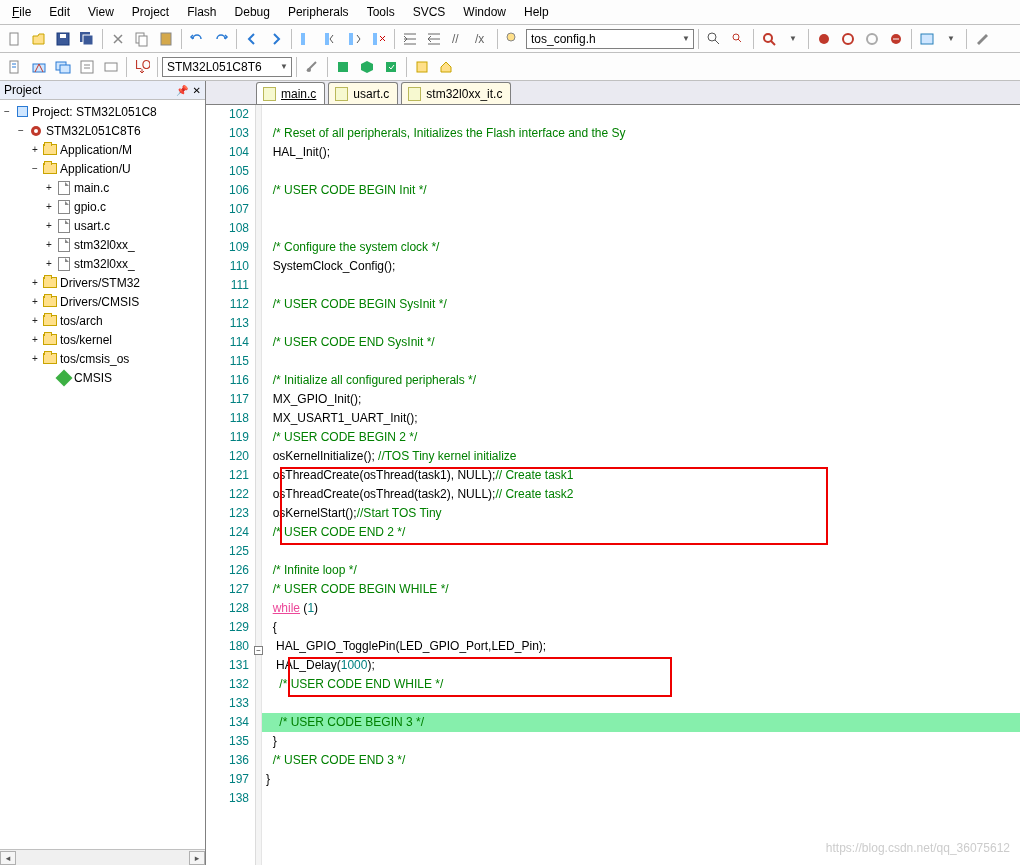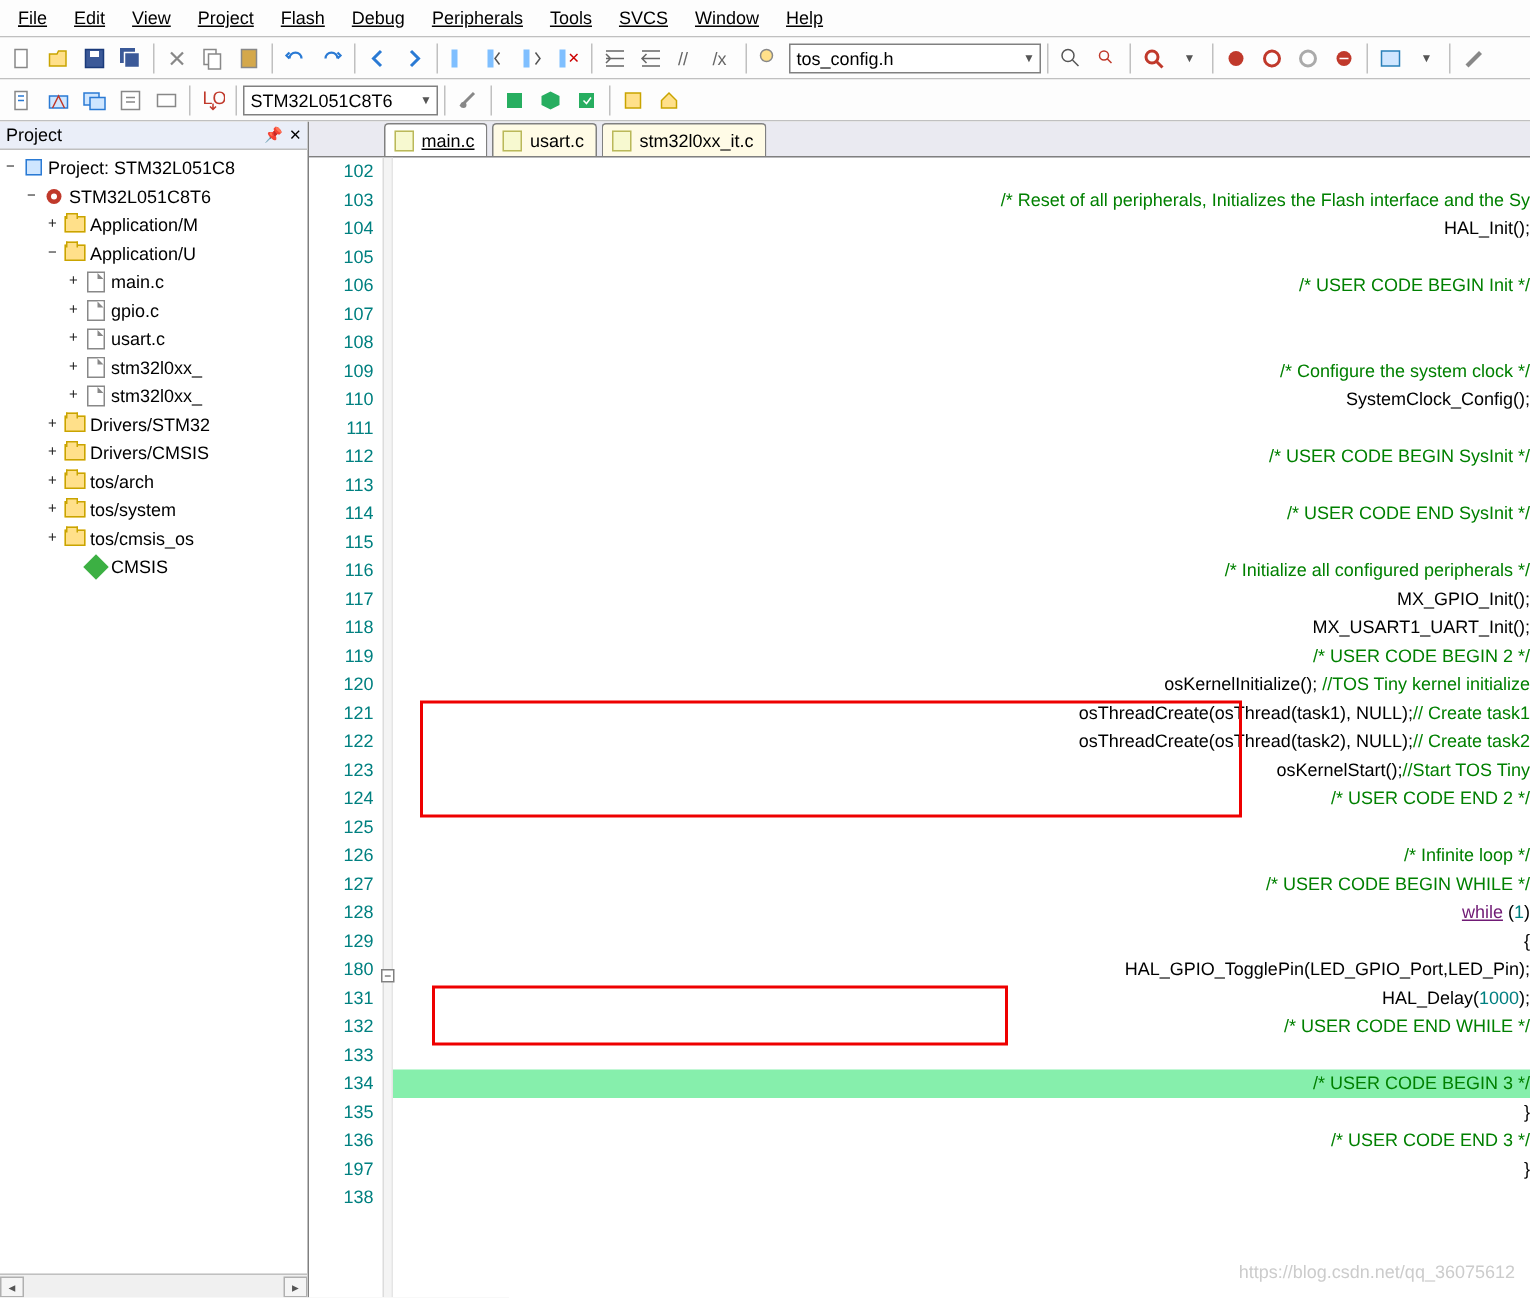--- a/index.html
+++ b/index.html
@@ -1,18 +1,18 @@
 <!DOCTYPE html>
 <html><head>
 <meta charset="utf-8">
 <style>
 * { margin: 0; padding: 0; box-sizing: border-box; font-family: "Segoe UI", Tahoma, sans-serif; font-size: 12px; }
 body { background: #f0f0f0; width: 1020px; height: 865px; overflow: hidden; display: flex; flex-direction: column; }
 .menubar { background: #fdfdfd; border-bottom: 1px solid #c0c0c0; padding: 3px 4px; display: flex; gap: 2px; }
-.menubar .item { padding: 2px 8px; cursor: default; text-decoration: underline; }
+.menubar .item { padding: 2px 8px; cursor: default; }
 .menubar .u { text-decoration: underline; }
 .toolbar { background: #fdfdfd; border-bottom: 1px solid #c0c0c0; padding: 2px 4px; display: flex; align-items: center; gap: 2px; height: 28px; }
 .tbtn { width: 22px; height: 22px; display: inline-flex; align-items: center; justify-content: center; border: 1px solid transparent; border-radius: 2px; }
 .sep { width: 1px; height: 20px; background: #c0c0c0; margin: 0 2px; }
 .combo { border: 1px solid #808080; background: #fff; height: 20px; padding: 0 18px 0 4px; font-size: 11px; position: relative; display: inline-flex; align-items: center; }
 .combo::after { content: "▼"; position: absolute; right: 3px; font-size: 8px; color: #555; }
 .main-split { flex: 1; display: flex; overflow: hidden; }
 .project-panel { width: 206px; background: #fff; border-right: 1px solid #808080; display: flex; flex-direction: column; overflow: hidden; }
 .panel-hdr { background: #eaeef8; border-bottom: 1px solid #c0c0c0; padding: 2px 4px; font-size: 11px; display: flex; align-items: center; gap: 4px; }
 .panel-hdr .spacer { flex: 1; }
@@ -33,24 +33,24 @@
 .filetab { height: 22px; padding: 0 8px 0 6px; display: flex; align-items: center; gap: 5px; border: 1px solid #808080; border-bottom: none; border-radius: 3px 3px 0 0; background: #fffbe6; margin-right: 3px; font-size: 11px; cursor: default; }
 .filetab.active { background: #fff; font-weight: 520; }
 .filetab .fic { width: 13px; height: 14px; background: #f7f9d0; border: 1px solid #bab85a; }
 .filetab.active span { text-decoration: underline; }
 .code-wrap { flex: 1; display: flex; overflow: hidden; font-family: Consolas, "Courier New", monospace; font-size: 14px; }
 .gutter { width: 50px; background: #fff; border-right: 1px solid #dcdcdc; text-align: right; padding: 0 6px; color: #008080; user-select: none; }
 .gutter div { height: 19px; line-height: 19px; }
 .findent { width: 6px; background: #f4f4f4; border-right: 1px solid #e5e5e5; position:relative; }
 .findent .fplus { position:absolute; left:-2px; width:9px; height:9px; border:1px solid #808080; background:#fff; font-size:8px; line-height:7px; text-align:center; color:#222; }
 .code { flex: 1; position: relative; overflow: hidden; }
-.code-line { height: 19px; line-height: 19px; white-space: pre; padding-left: 4px; text-align: right; }
+.code-line { height: 19px; line-height: 19px; white-space: pre; padding-left: 4px; }
 .hl { background: #86efac; }
 .ccom { color: #008000; }
-.ckey { color: #701a75; text-decoration: underline; }
+.ckey { color: #ec4899; text-decoration: underline; }
 .cnum { color: #008080; }
 .hl-box { position: absolute; border: 2px solid #e00; pointer-events: none; }
 .watermark { position: fixed; right: 10px; bottom: 10px; color: #ccc; font-size: 12px; }
 svg.tico { width:16px; height:16px; }
 .redsquare { fill:#c0392b; }
 .greensqare { fill:#27ae60; }
 </style>
 </head>
 <body>
 
@@ -415,21 +415,21 @@
           <span class="ic">
             <span class="folder"></span>
           </span>
           <span>tos/arch</span>
         </div>
       <div class="tree-item" style="padding-left:28px">
           <span class="tw">+</span>
           <span class="ic">
             <span class="folder"></span>
           </span>
-          <span>tos/system</span>
+          <span>tos/kernel</span>
         </div>
       <div class="tree-item" style="padding-left:28px">
           <span class="tw">+</span>
           <span class="ic">
             <span class="folder"></span>
           </span>
           <span>tos/cmsis_os</span>
         </div>
       <div class="tree-item" style="padding-left:42px">
           <span class="tw"></span>

